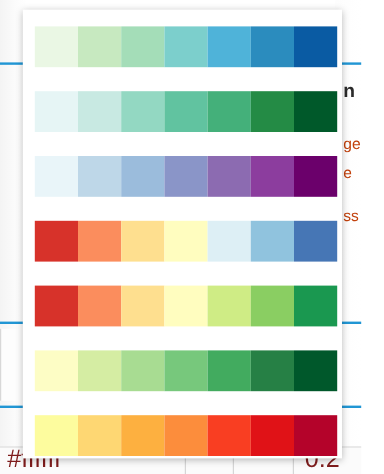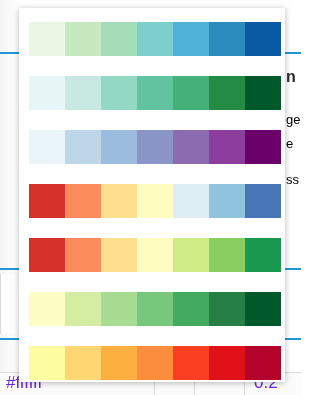--- a/index.html
+++ b/index.html
@@ -50,21 +50,21 @@
     right: 0;
     top: 0;
     width: 22px;
     height: 395px;
     background: linear-gradient(90deg, #fdfdfd 0%, #ffffff 100%);
   }
 
   .bg-text {
     position: absolute;
     font-size: 13px;
-    color: #000000;
+    color: #c2410c;
     white-space: nowrap;
     overflow: hidden;
   }
   .bg-text.strong {
     font-size: 16px;
     font-weight: bold;
     color: #2b2b2b;
   }
 
   
@@ -76,22 +76,22 @@
     height: 22px;
     background: #fbfbfb;
     border-top: 1px solid #dcdcdc;
     display: flex;
     align-items: flex-start;
   }
   #bottom-table .cell {
     height: 22px;
     border-right: 1px solid #d6d6d6;
     box-sizing: border-box;
-    font-size: 17px;
-    color: #6d28d9;
+    font-size: 21px;
+    color: #7f1d1d;
     padding-left: 6px;
     overflow: hidden;
     line-height: 20px;
     white-space: nowrap;
   }
   #bottom-table .cell.c1 { width: 155px; }
   #bottom-table .cell.c2 { width: 40px; }
   #bottom-table .cell.c3 { width: 50px; }
   #bottom-table .cell.c4 { width: 56px; border-right: none; text-align: left; padding-left: 9px; }
 

